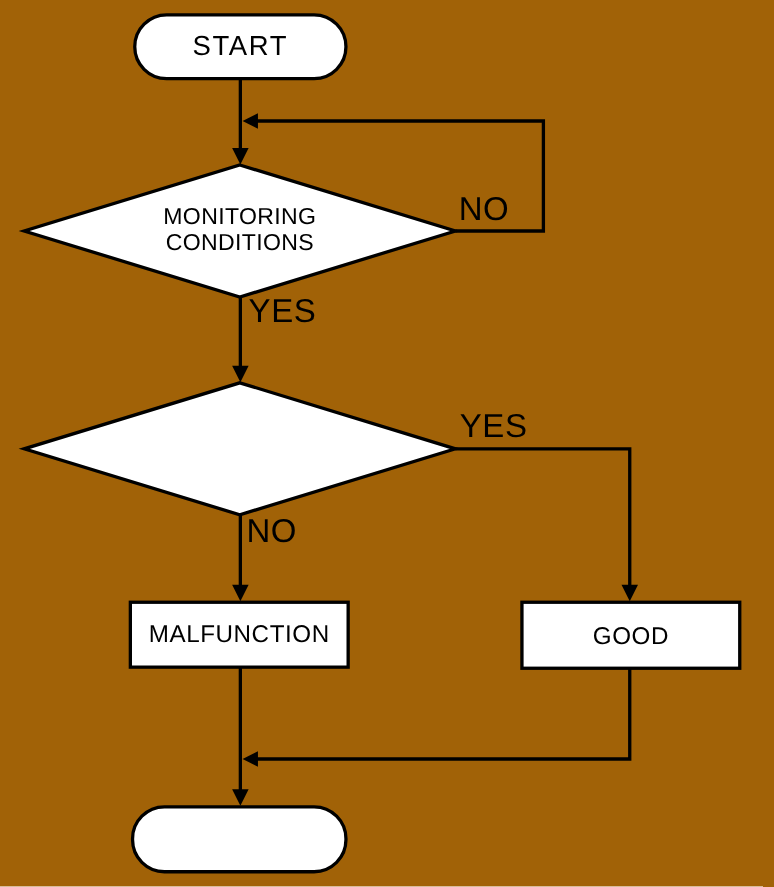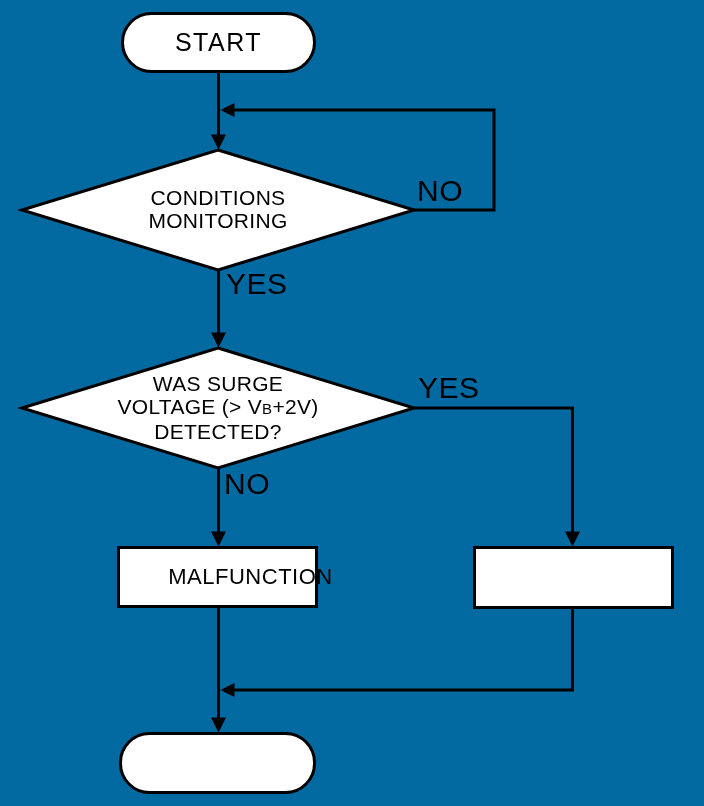--- a/index.html
+++ b/index.html
@@ -4,21 +4,21 @@
 <style>
   html, body {
     margin: 0;
     padding: 0;
     background: #ffffff;
   }
   #canvas {
     position: relative;
     width: 704px;
     height: 806px;
-    background: #0369a1;
+    background: #a16207;
     font-family: "Liberation Sans", "DejaVu Sans", sans-serif;
     color: #000000;
     overflow: hidden;
   }
   #wires {
     position: absolute;
     left: 0; top: 0;
     width: 704px; height: 806px;
   }
   .overlay {
@@ -92,32 +92,28 @@
       <polygon points="572.5,546.5 565,531.5 580,531.5"></polygon>
       <polygon points="218.5,546.5 211,531.5 226,531.5"></polygon>
       <polygon points="220.5,690 234.5,683 234.5,697"></polygon>
       <polygon points="218.5,732.5 211,717.5 226,717.5"></polygon>
     </g>
   </svg>
 
   <div class="overlay terminator-label" style="left:122px; top:13px; width:193px; height:59px;">START</div>
 
   <div class="overlay diamond-label" style="left:22px; top:186px; width:392px;">
+    <span class="line">MONITORING</span>
     <span class="line">CONDITIONS</span>
-    <span class="line">MONITORING</span>
   </div>
 
-  <div class="overlay diamond-label" style="left:22px; top:372px; width:392px;">
-    <span class="line">WAS SURGE</span>
-    <span class="line"><span>VOLTAGE (&gt; V</span><span class="subsc">B</span><span>+2V)</span></span>
-    <span class="line">DETECTED?</span>
-  </div>
 
-  <div class="overlay process-label" style="left:118px; top:547px; width:199px; height:60px;padding-left:33px;">MALFUNCTION</div>
+  <div class="overlay process-label" style="left:118px; top:547px; width:199px; height:60px;">MALFUNCTION</div>
 
+  <div class="overlay process-label" style="left:474px; top:547px; width:199px; height:61px;">GOOD</div>
 
 
   <div class="edge-label" style="left:417px; top:180px;">NO</div>
 
   <div class="edge-label" style="left:226px; top:273px;">YES</div>
 
   <div class="edge-label" style="left:418px; top:377px;">YES</div>
 
   <div class="edge-label" style="left:224px; top:473px;">NO</div>
 

